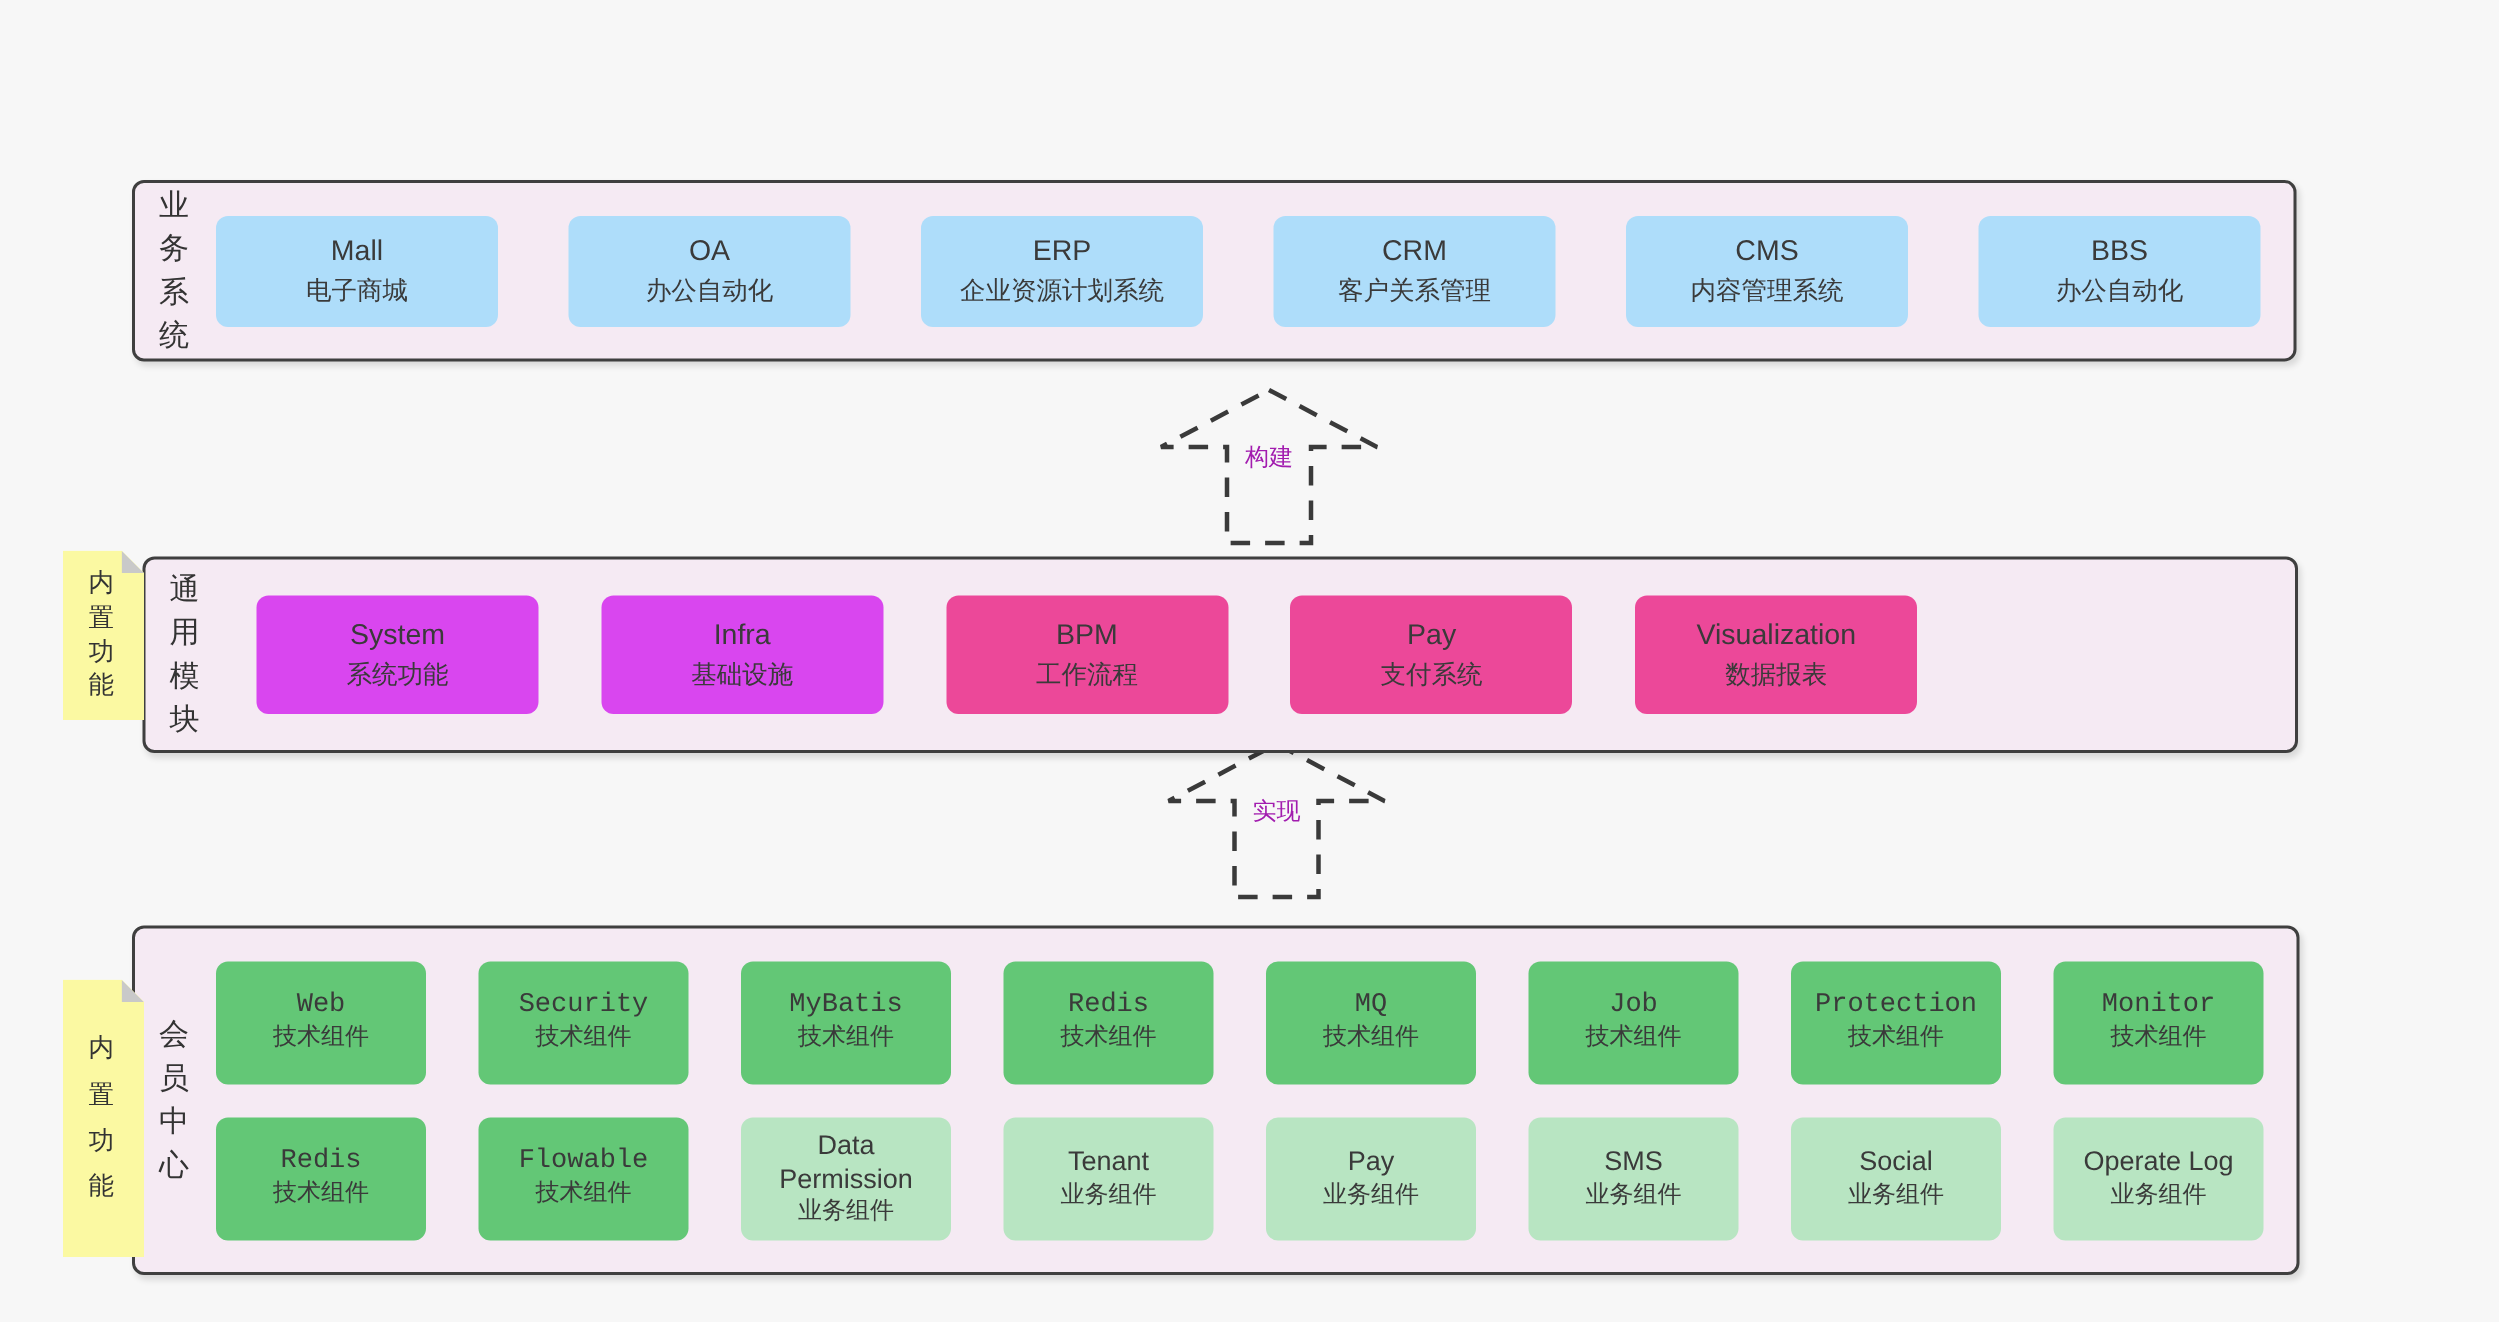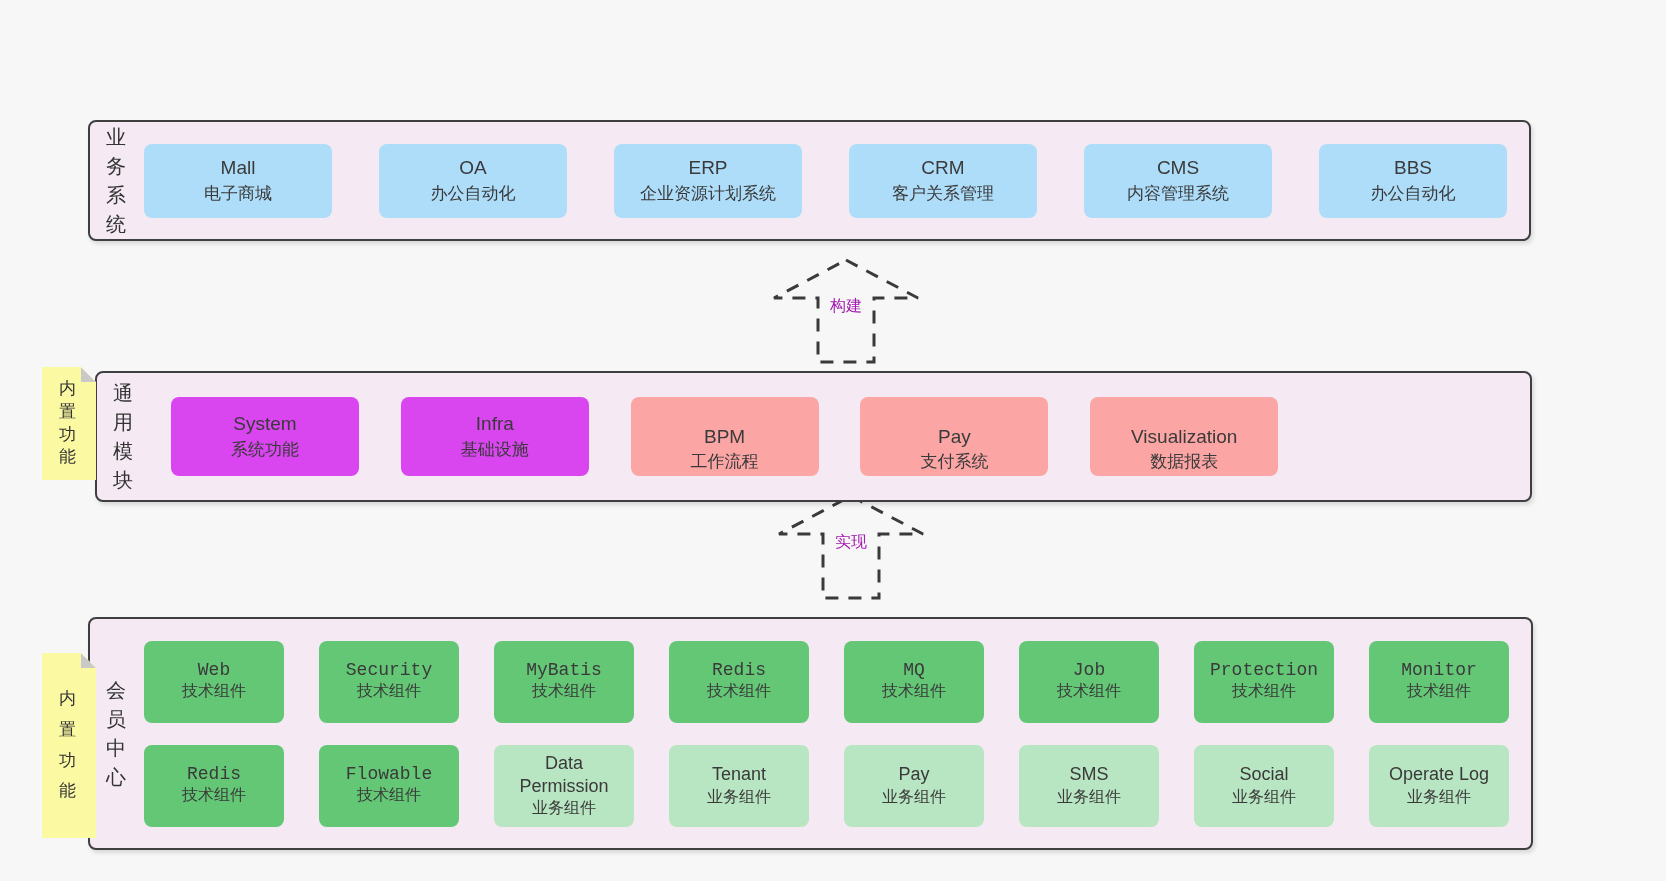--- a/index.html
+++ b/index.html
@@ -59,21 +59,21 @@
     text-align: center;
     color: #3a3a3a;
     padding: 2px 4px;
   }
   .box .en { font-size: 19px; line-height: 1.4; }
   .box .cn { font-size: 17px; line-height: 1.4; }
   .small .en { font-size: 18px; line-height: 1.25; }
   .small .cn { font-size: 16px; line-height: 1.35; }
   .blue   { background: #aeddfa; }
   .red    { background: #d946ef; }
-  .pink   { background: #fca5a5; justify-content: flex-end; }
+  .pink   { background: #ec4899; }
   .gdark  { background: #63c776; font-family: Liberation Mono, monospace; }
   .glight { background: #b8e5c2; }
   
   .arrow {
     position: absolute;
     width: 152px;
     height: 112px;
     z-index: 0;
   }
   .arrow svg { display: block; }

